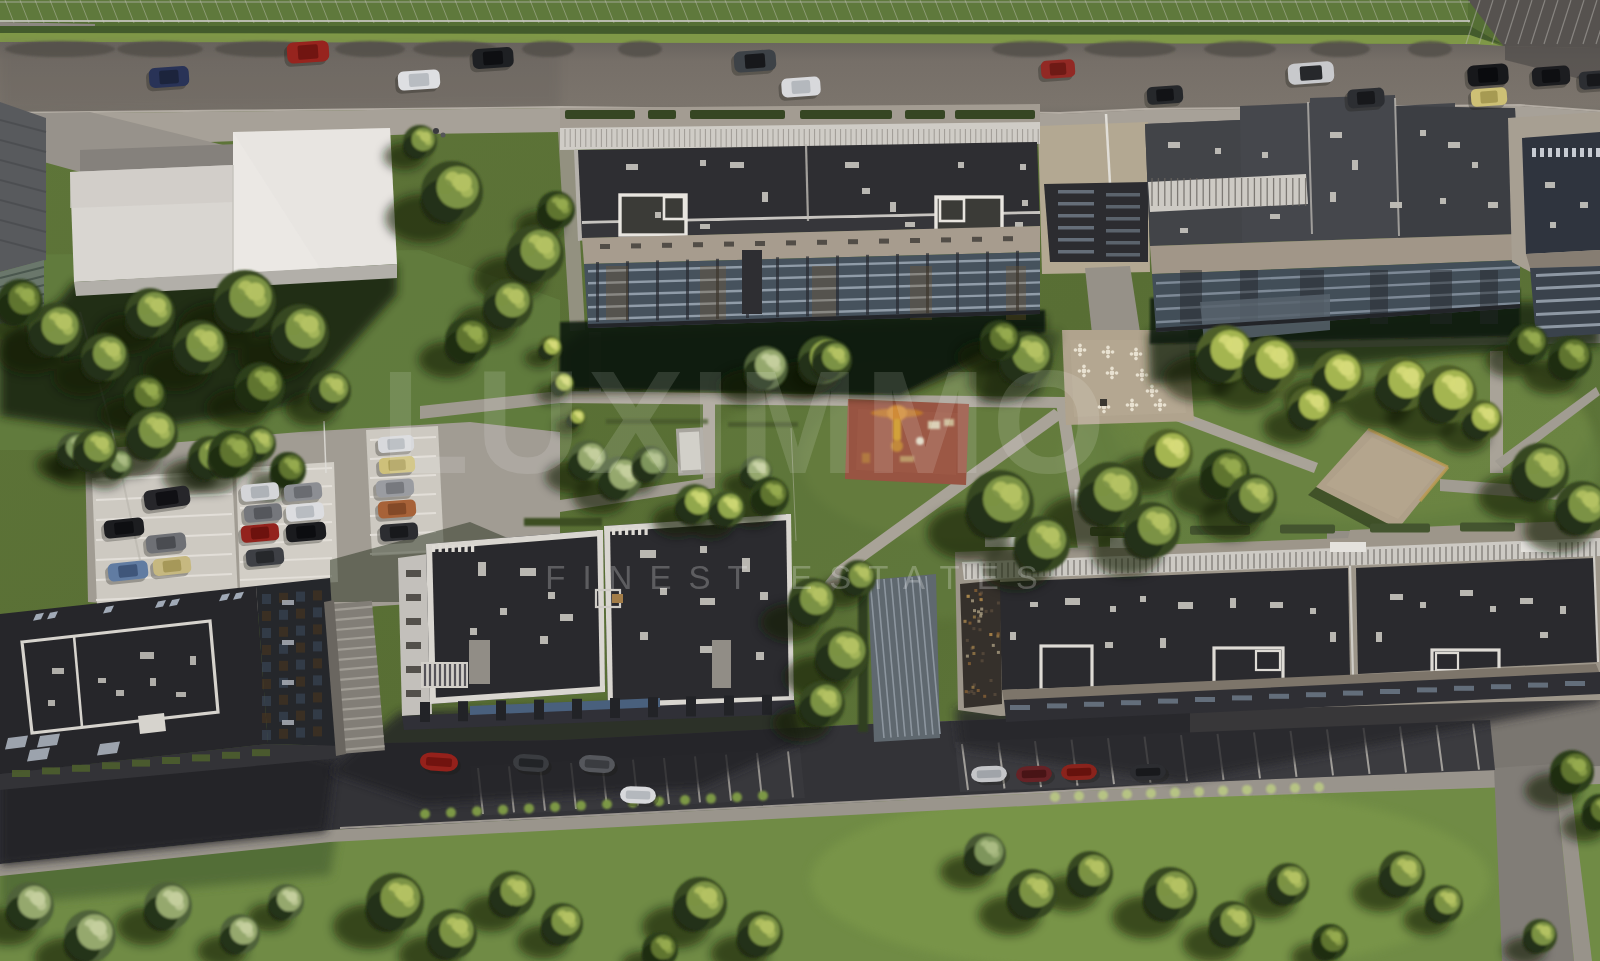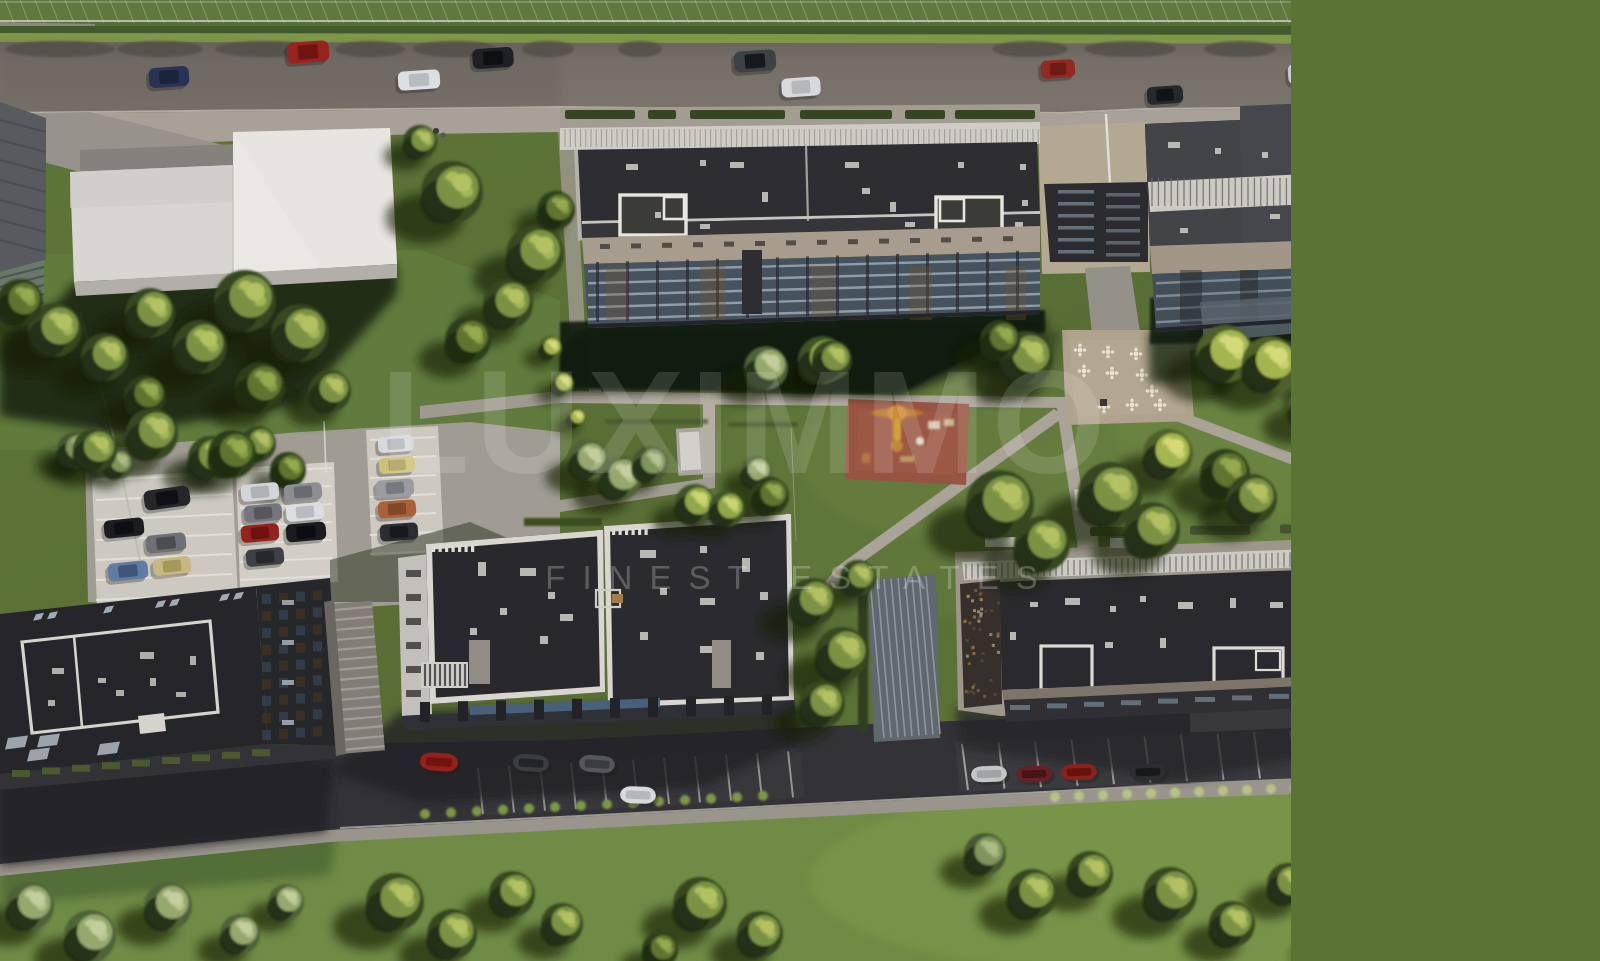--- a/index.html
+++ b/index.html
@@ -1,16 +1,16 @@
 <!DOCTYPE html>
 <html><head>
 <meta charset="utf-8">
 <style>
 html,body{margin:0;padding:0;background:#5a7433;font-family:"Liberation Sans",sans-serif;}
-#scene{width:1291px;height:961px;overflow:hidden;position:relative;}
+#scene{width:1600px;height:961px;overflow:hidden;position:relative;}
 svg{filter:saturate(0.87) blur(0.4px);}
 </style>
 </head>
 <body>
 <div id="scene">
 <svg width="1600" height="961" viewBox="0 0 1600 961" xmlns="http://www.w3.org/2000/svg">
 <defs>
 <linearGradient id="grassbase" x1="0" y1="0" x2="1" y2="1">
 <stop offset="0" stop-color="#5d7732"></stop>
 <stop offset="0.5" stop-color="#566f2d"></stop>

